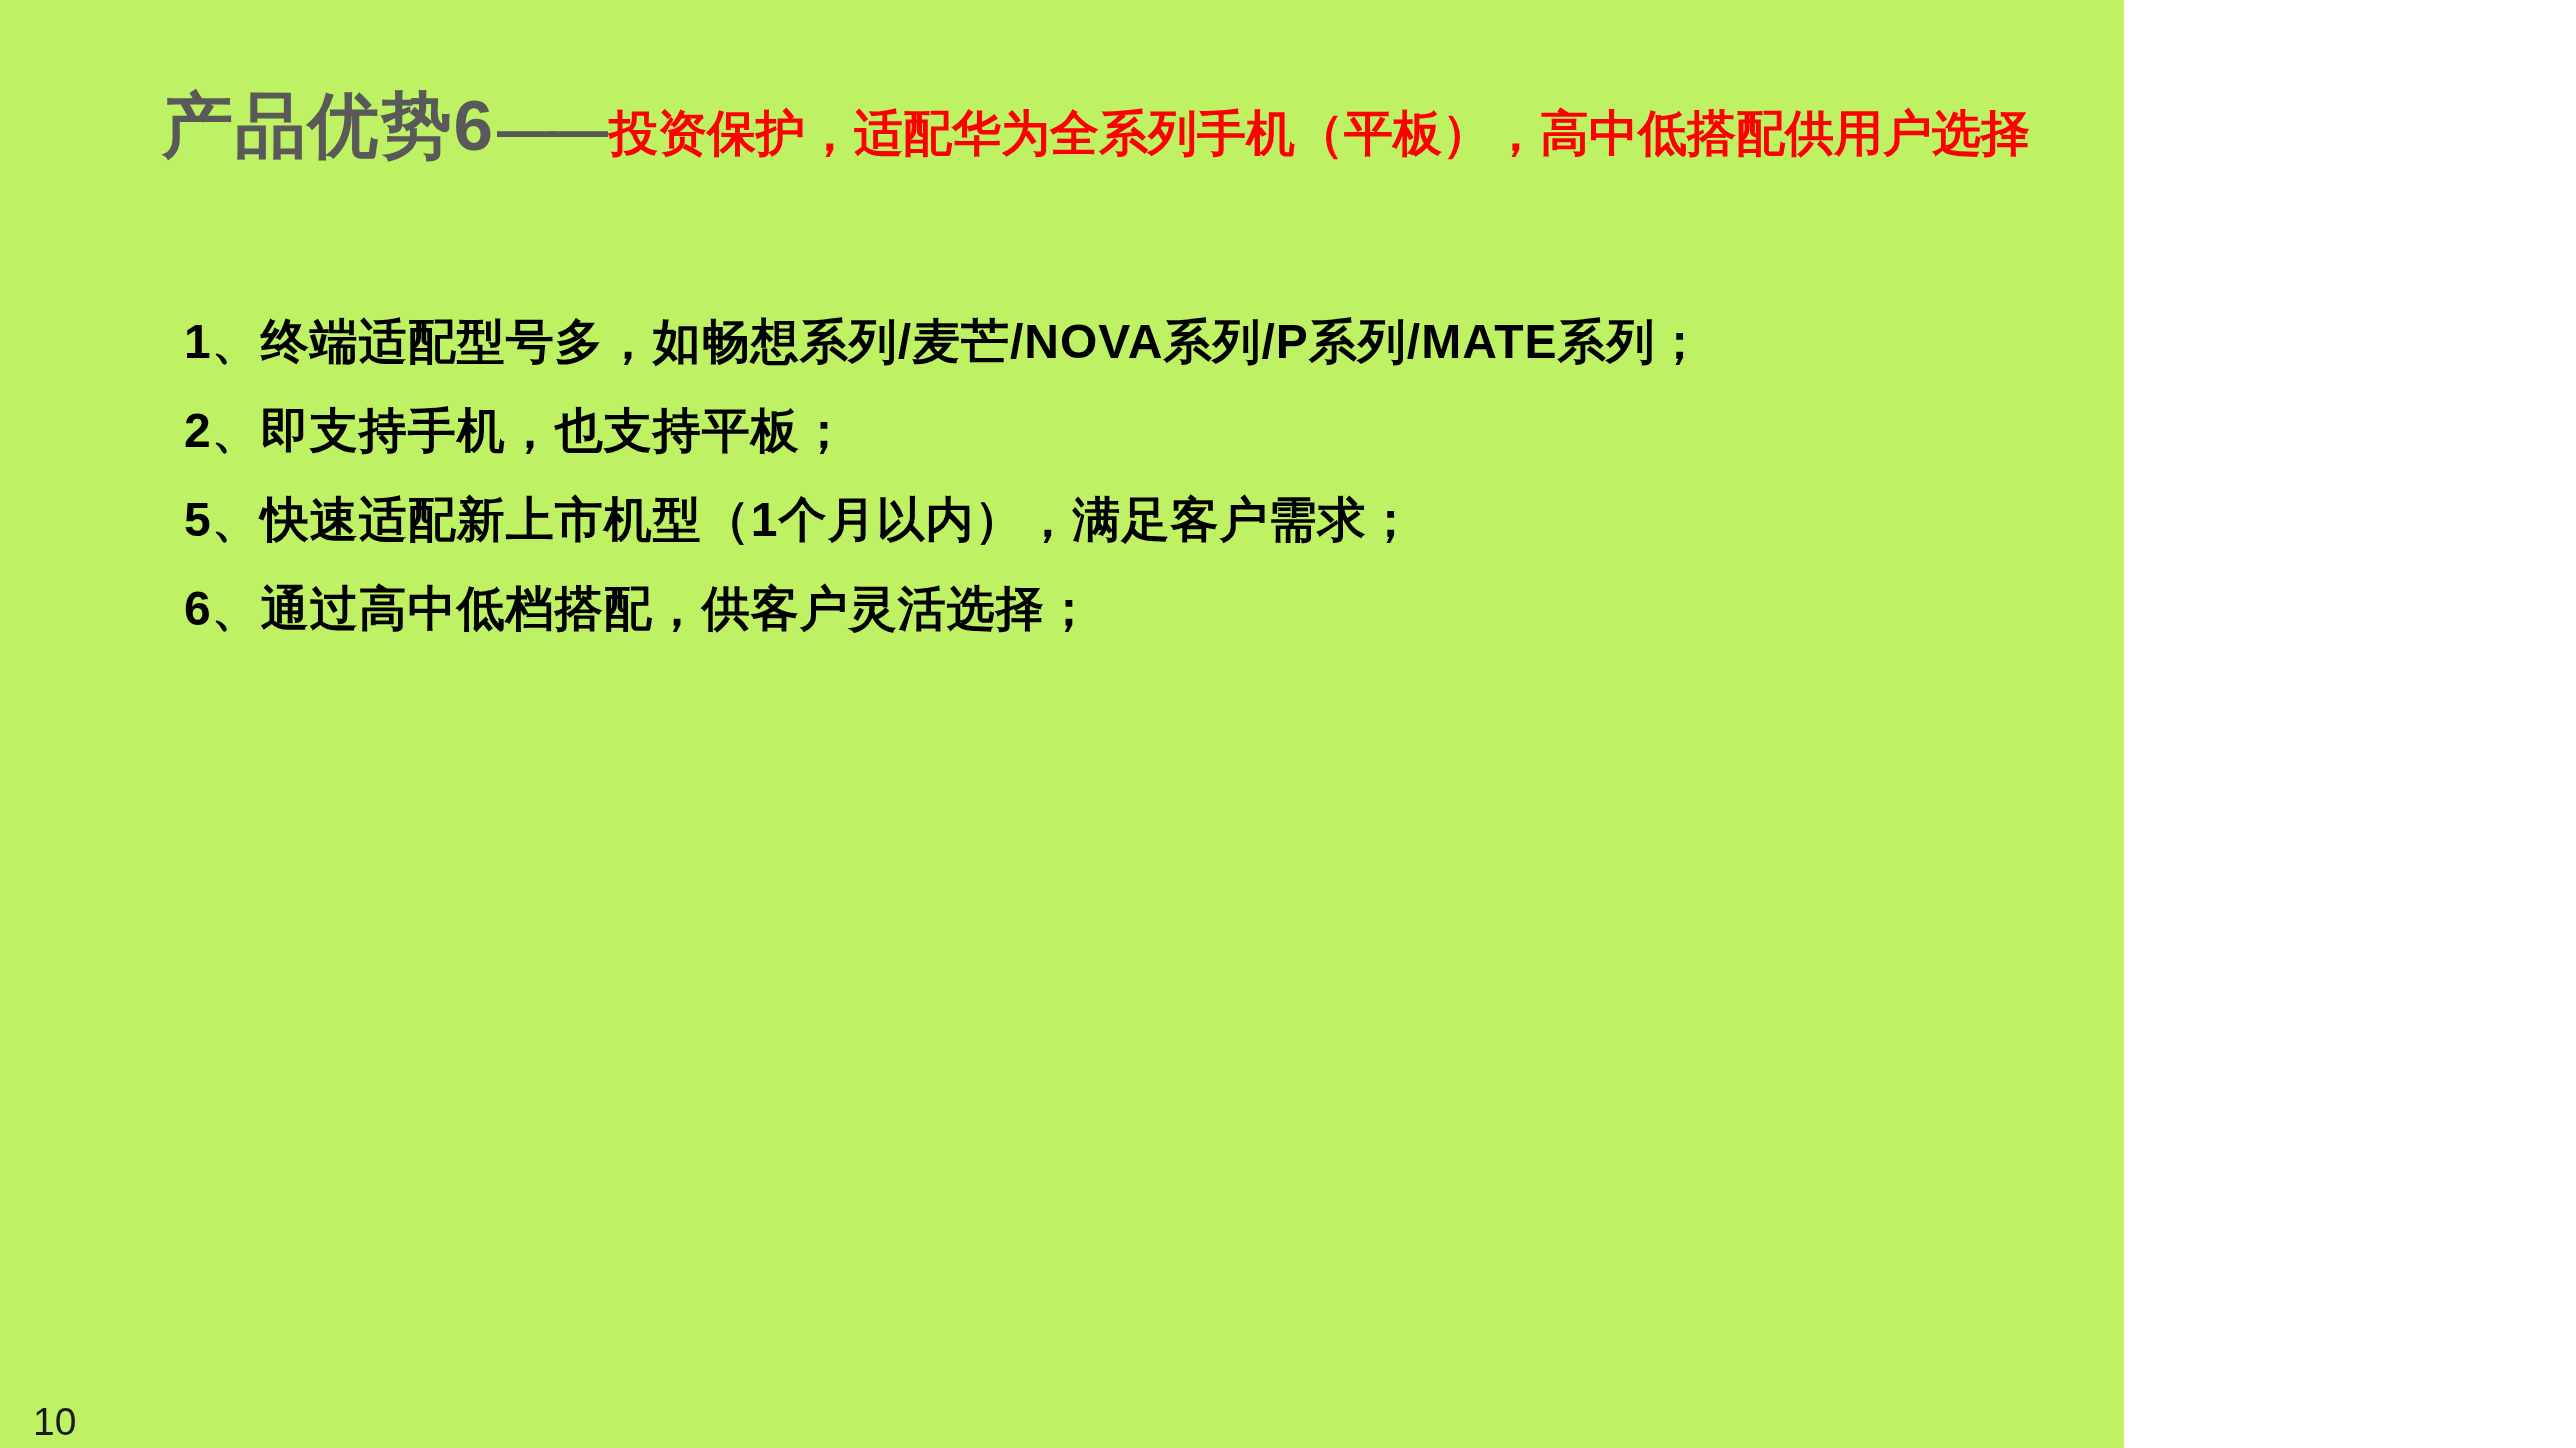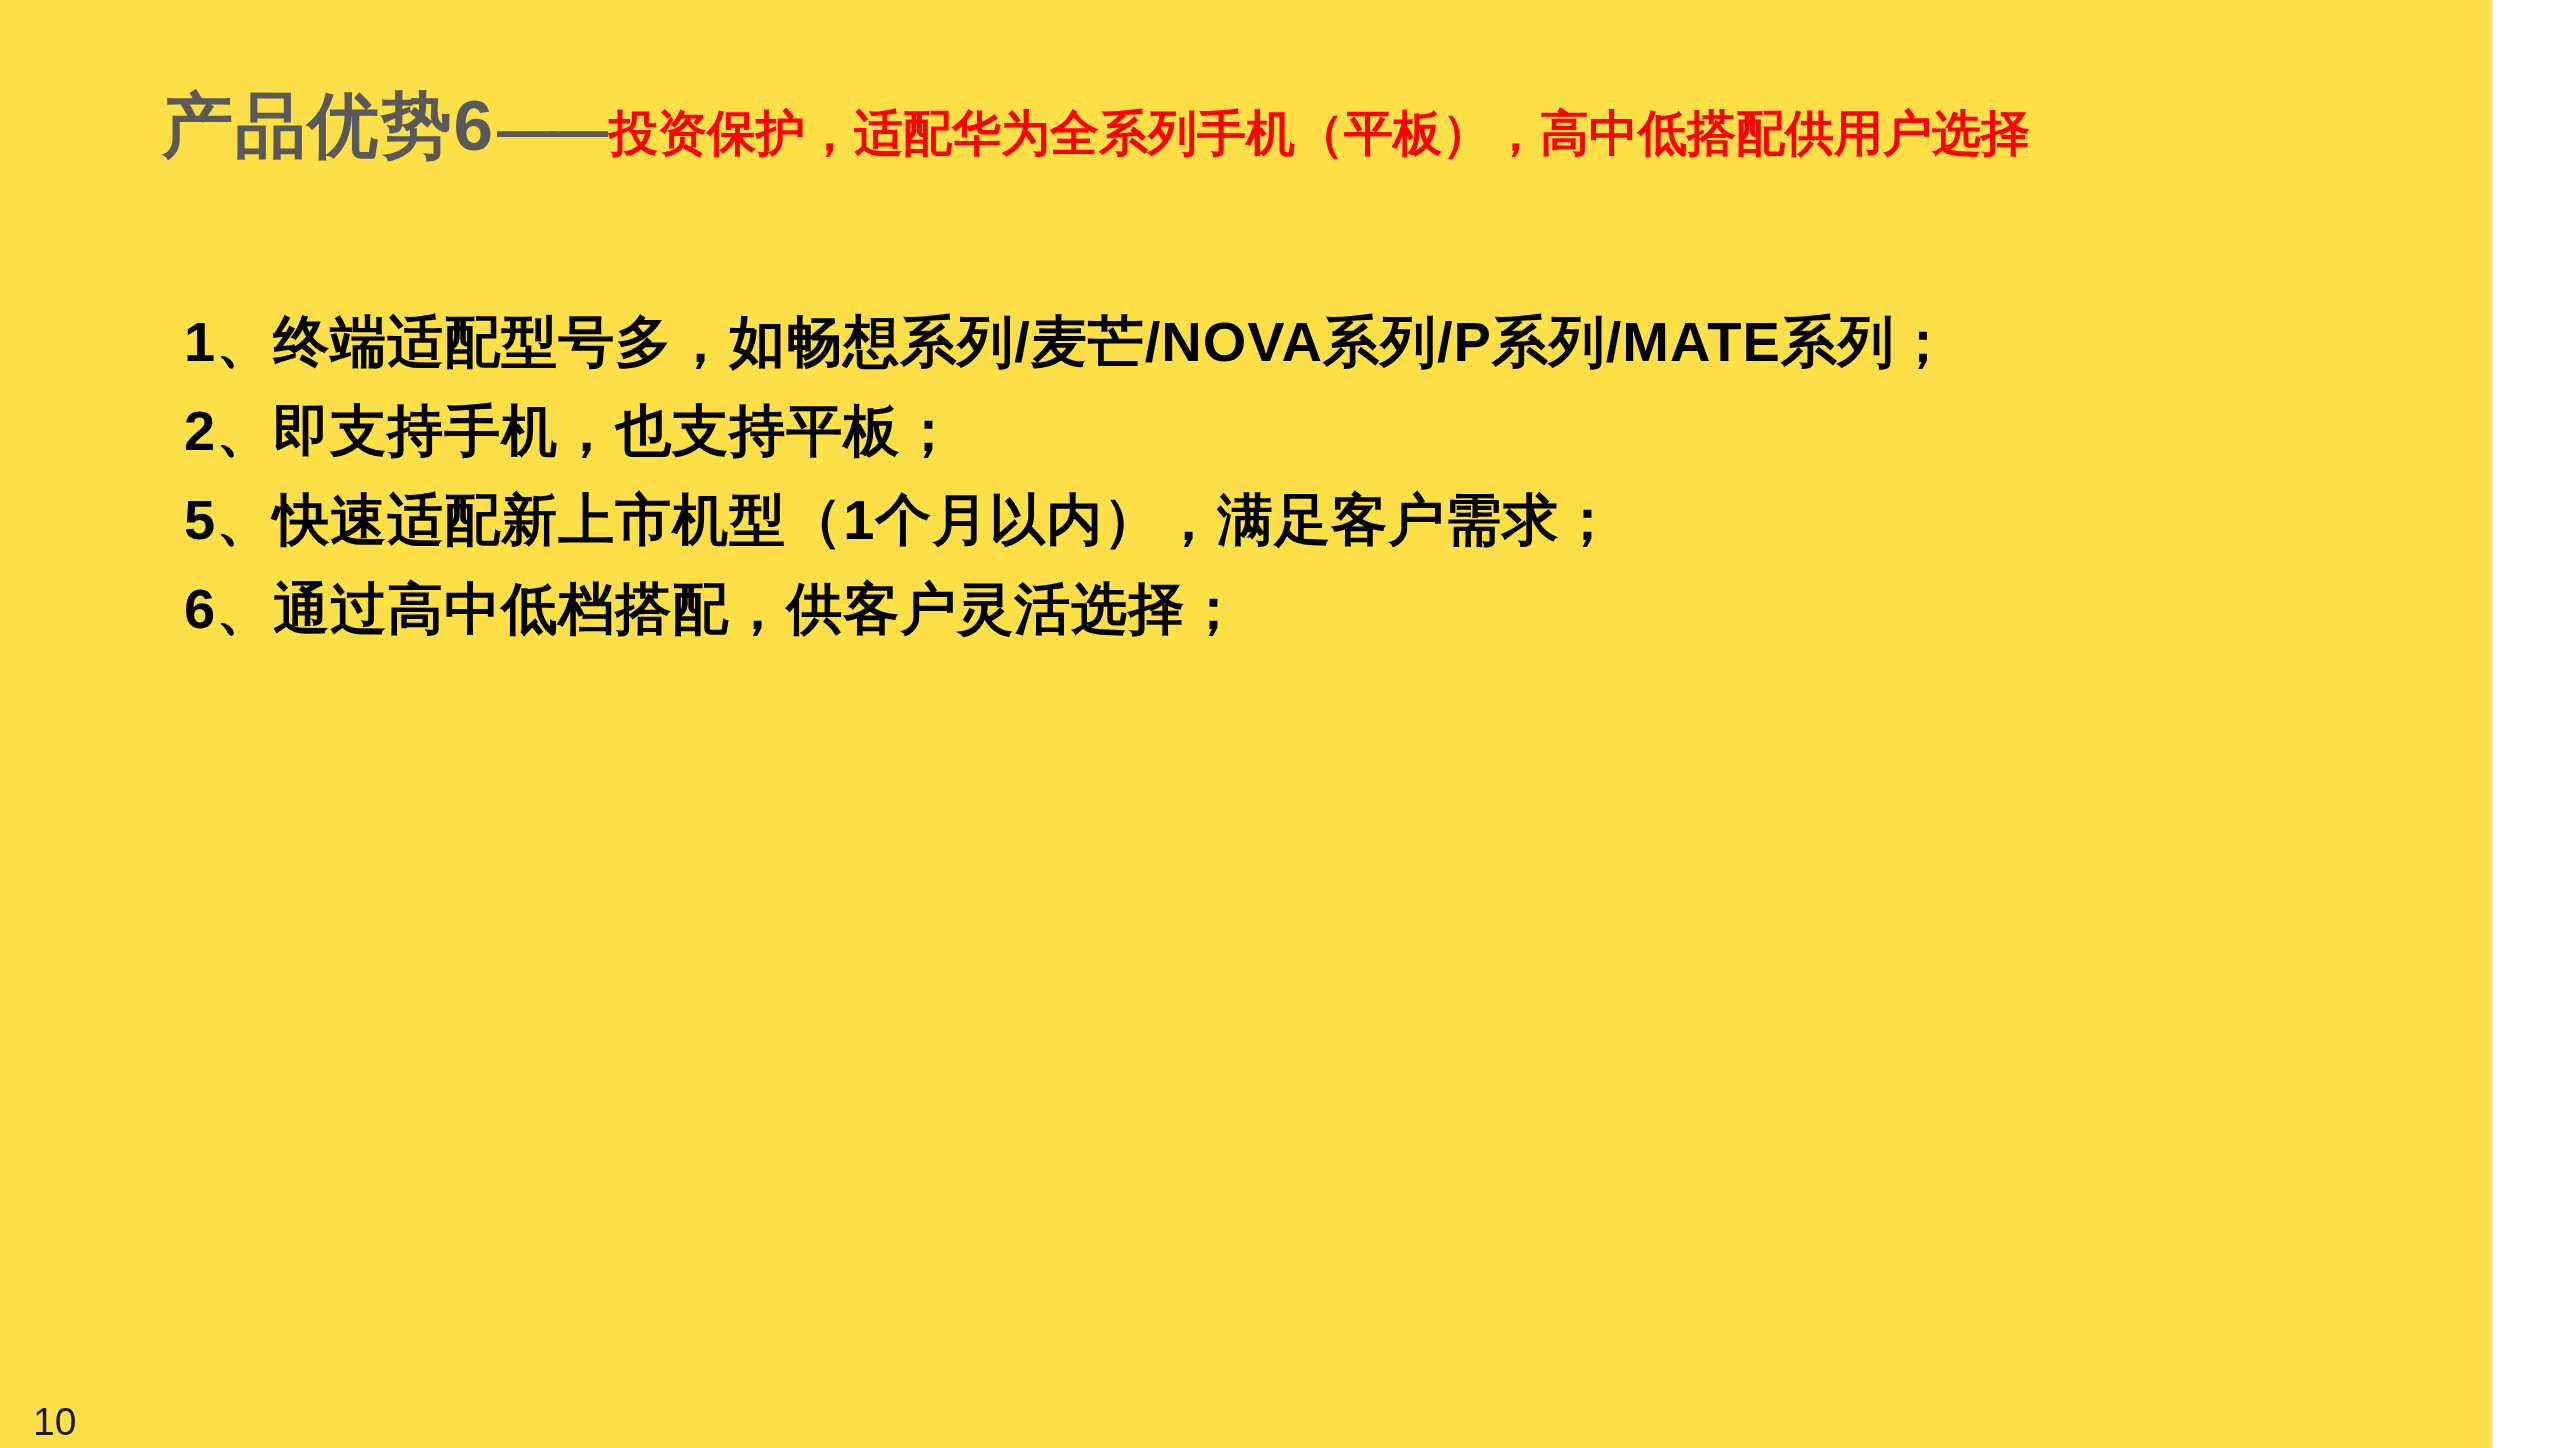--- a/index.html
+++ b/index.html
@@ -2,23 +2,23 @@
 <html><head>
 <meta charset="utf-8">
 <style>
   html, body {
     margin: 0;
     padding: 0;
     background: #ffffff;
   }
   .slide {
     position: relative;
-    width: 2492px;
+    width: 2124px;
     height: 1449px;
-    background: #fde047;
+    background: #bef264;
     overflow: hidden;
     font-family: "Liberation Sans", "DejaVu Sans", sans-serif;
   }
   .title-row {
     position: absolute;
     left: 162px;
     top: 79px;
     margin: 0;
     display: flex;
     align-items: baseline;
@@ -40,21 +40,21 @@
     font-size: 49px;
     color: #ff0000;
     letter-spacing: 0px;
   }
   .bullet-list {
     position: absolute;
     left: 184px;
     top: 297px;
   }
   .bullet-item {
-    font-size: 56px;
+    font-size: 48px;
     font-weight: bold;
     color: #000000;
     line-height: 89px;
     white-space: nowrap;
     letter-spacing: 1px;
   }
   .page-number {
     position: absolute;
     left: 33px;
     bottom: 5px;

